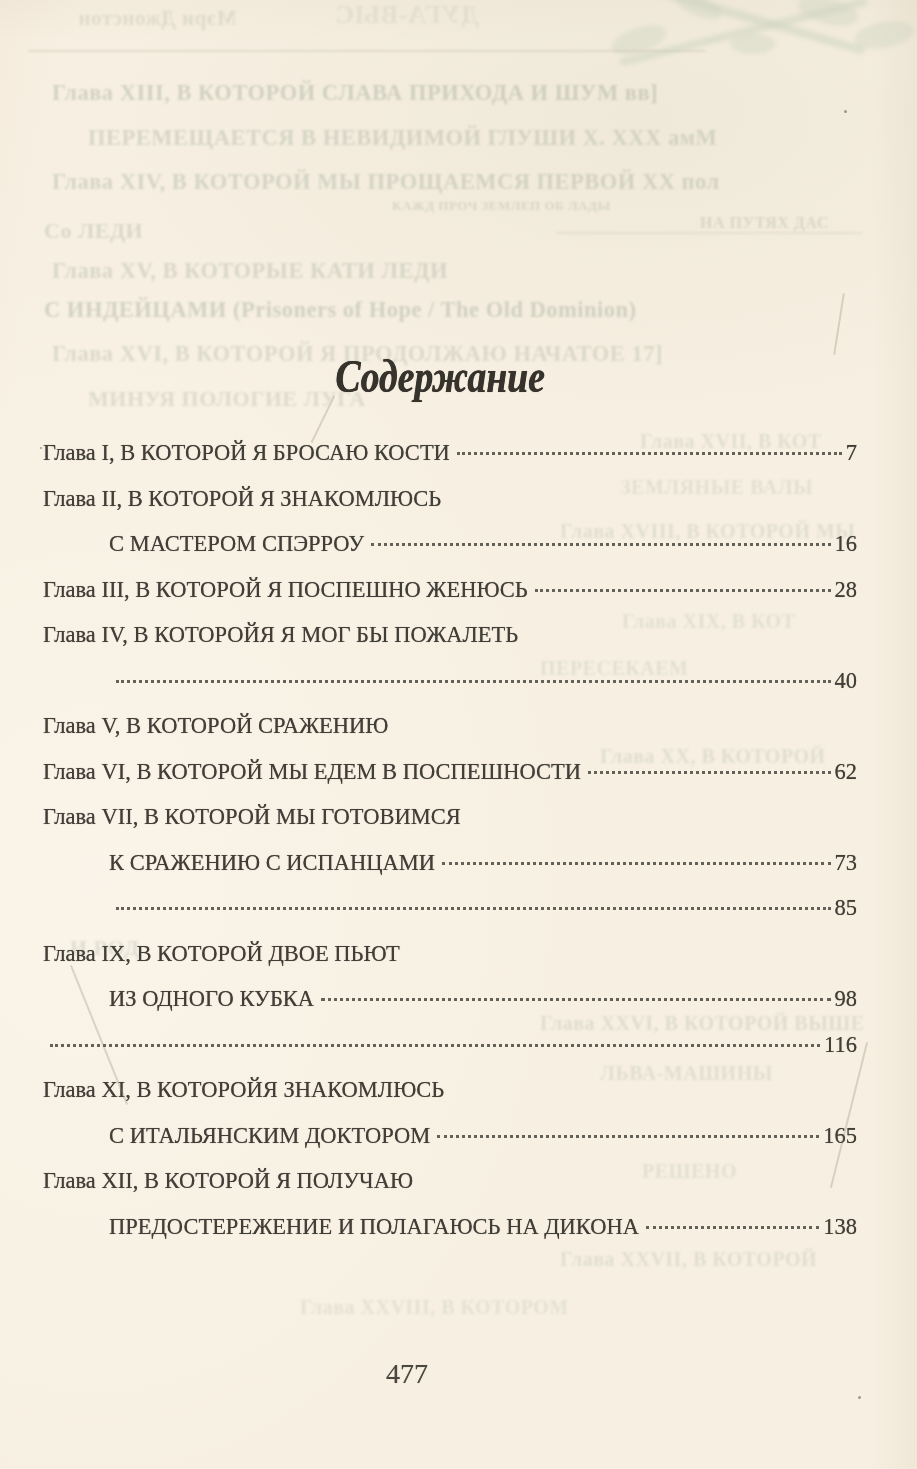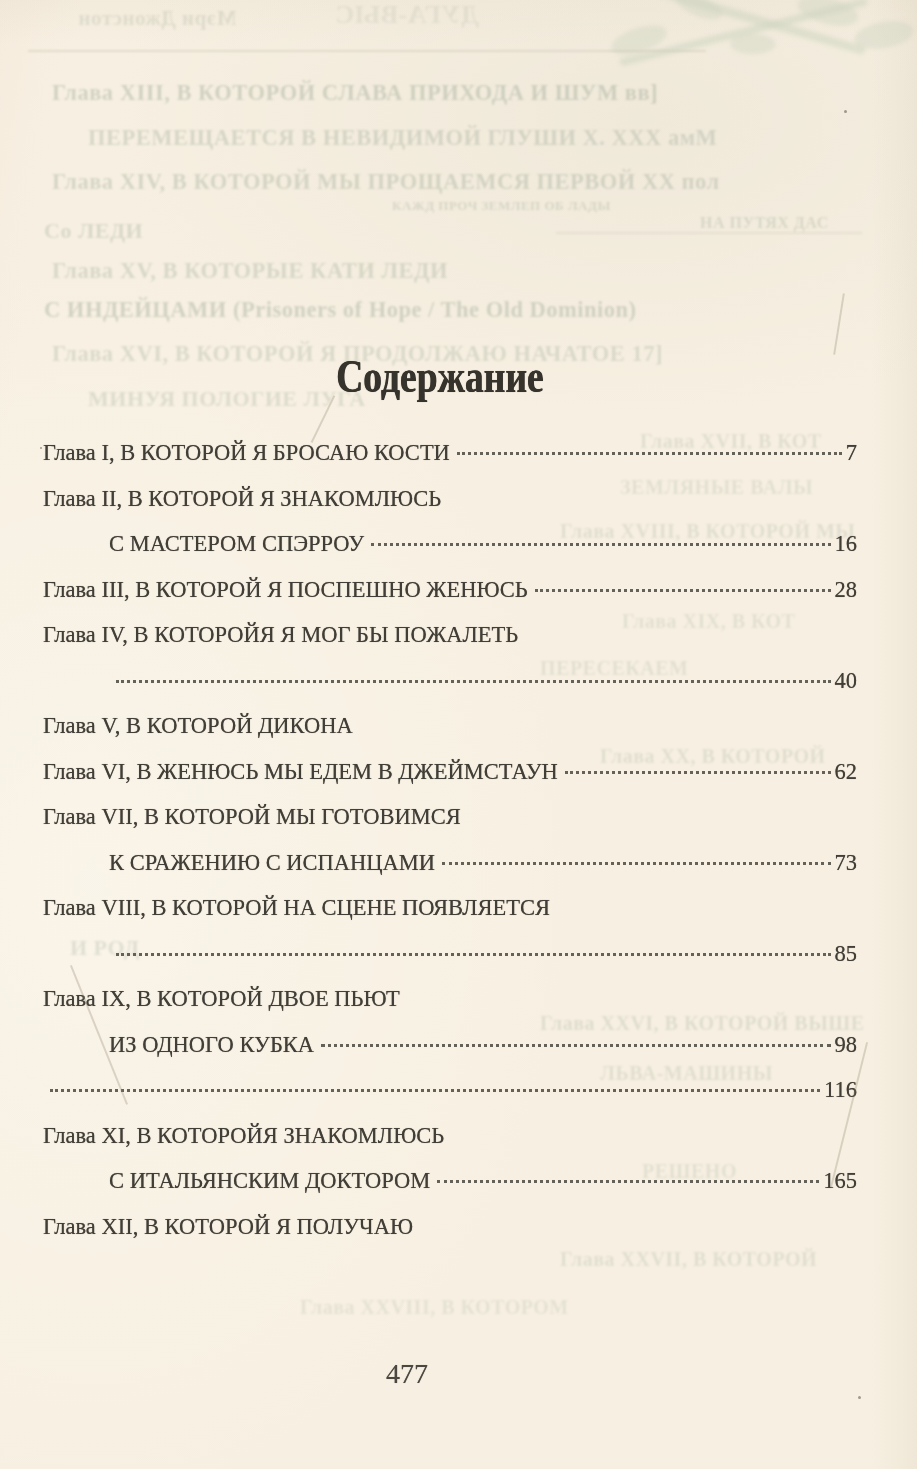--- a/index.html
+++ b/index.html
@@ -45,20 +45,21 @@
   .blob-3{left:118px;top:40px;width:46px;height:20px;}
   .blob-4{left:242px;top:28px;width:60px;height:26px;transform:rotate(-10deg);}
   .blob-5{left:62px;top:2px;width:50px;height:20px;transform:rotate(22deg);}
 
   
   .title{
     position:absolute;left:0;top:350px;width:880px;
     margin:0;text-align:center;
     font-size:47px;line-height:52px;font-weight:bold;
     color:#36332d;
+    font-style:italic;
   }
   .title .stretch{
     display:inline-block;transform:scaleX(.80);
     text-shadow:.6px 0 0 #36332d, 0 0 1px rgba(54,51,45,.55);
     letter-spacing:0;
   }
 
   .toc{
     position:absolute;left:43px;top:430px;width:814px;
     font-size:22.5px;color:#413e37;
@@ -170,44 +171,41 @@
         <div class="toc-line">
           <span class="txt">Глава IV, В КОТОРОЙЯ Я МОГ БЫ ПОЖАЛЕТЬ</span>
         </div>
         <div class="toc-line cont">
           <span class="leader"></span>
           <span class="pagenum">40</span>
         </div>
       </div>
       <div class="toc-entry">
         <div class="toc-line">
-          <span class="txt">Глава V, В КОТОРОЙ ДИКОНА</span>
-        </div>
-      </div>
-      <div class="toc-entry">
-        <div class="toc-line">
-          <span class="txt">Глава VI, В ЖЕНЮСЬ МЫ ЕДЕМ В ДЖЕЙМСТАУН</span>
+          <span class="txt">Глава V, В КОТОРОЙ СРАЖЕНИЮ</span>
+        </div>
+      </div>
+      <div class="toc-entry">
+        <div class="toc-line">
+          <span class="txt">Глава VI, В КОТОРОЙ МЫ ЕДЕМ В ПОСПЕШНОСТИ</span>
           <span class="leader"></span>
           <span class="pagenum">62</span>
         </div>
       </div>
       <div class="toc-entry">
         <div class="toc-line">
           <span class="txt">Глава VII, В КОТОРОЙ МЫ ГОТОВИМСЯ</span>
         </div>
         <div class="toc-line cont">
           <span class="txt">К СРАЖЕНИЮ С ИСПАНЦАМИ</span>
           <span class="leader"></span>
           <span class="pagenum">73</span>
         </div>
       </div>
       <div class="toc-entry">
-        <div class="toc-line">
-          <span class="txt">Глава VIII, В КОТОРОЙ НА СЦЕНЕ ПОЯВЛЯЕТСЯ</span>
-        </div>
         <div class="toc-line cont">
           <span class="leader"></span>
           <span class="pagenum">85</span>
         </div>
       </div>
       <div class="toc-entry">
         <div class="toc-line">
           <span class="txt">Глава IX, В КОТОРОЙ ДВОЕ ПЬЮТ</span>
         </div>
         <div class="toc-line cont">
@@ -228,20 +226,25 @@
         </div>
         <div class="toc-line cont">
           <span class="txt">С ИТАЛЬЯНСКИМ ДОКТОРОМ</span>
           <span class="leader"></span>
           <span class="pagenum">165</span>
         </div>
       </div>
       <div class="toc-entry">
         <div class="toc-line">
           <span class="txt">Глава XII, В КОТОРОЙ Я ПОЛУЧАЮ</span>
+        </div>
+        <div class="toc-line cont">
+          <span class="txt">ПРЕДОСТЕРЕЖЕНИЕ И ПОЛАГАЮСЬ НА ДИКОНА</span>
+          <span class="leader"></span>
+          <span class="pagenum">138</span>
         </div>
       </div>
     </div>
 
   <div class="folio">477</div>
 
   <div class="scratch s1"></div>
   <div class="scratch s2"></div>
   <div class="scratch s3"></div>
   <div class="scratch s4"></div>

